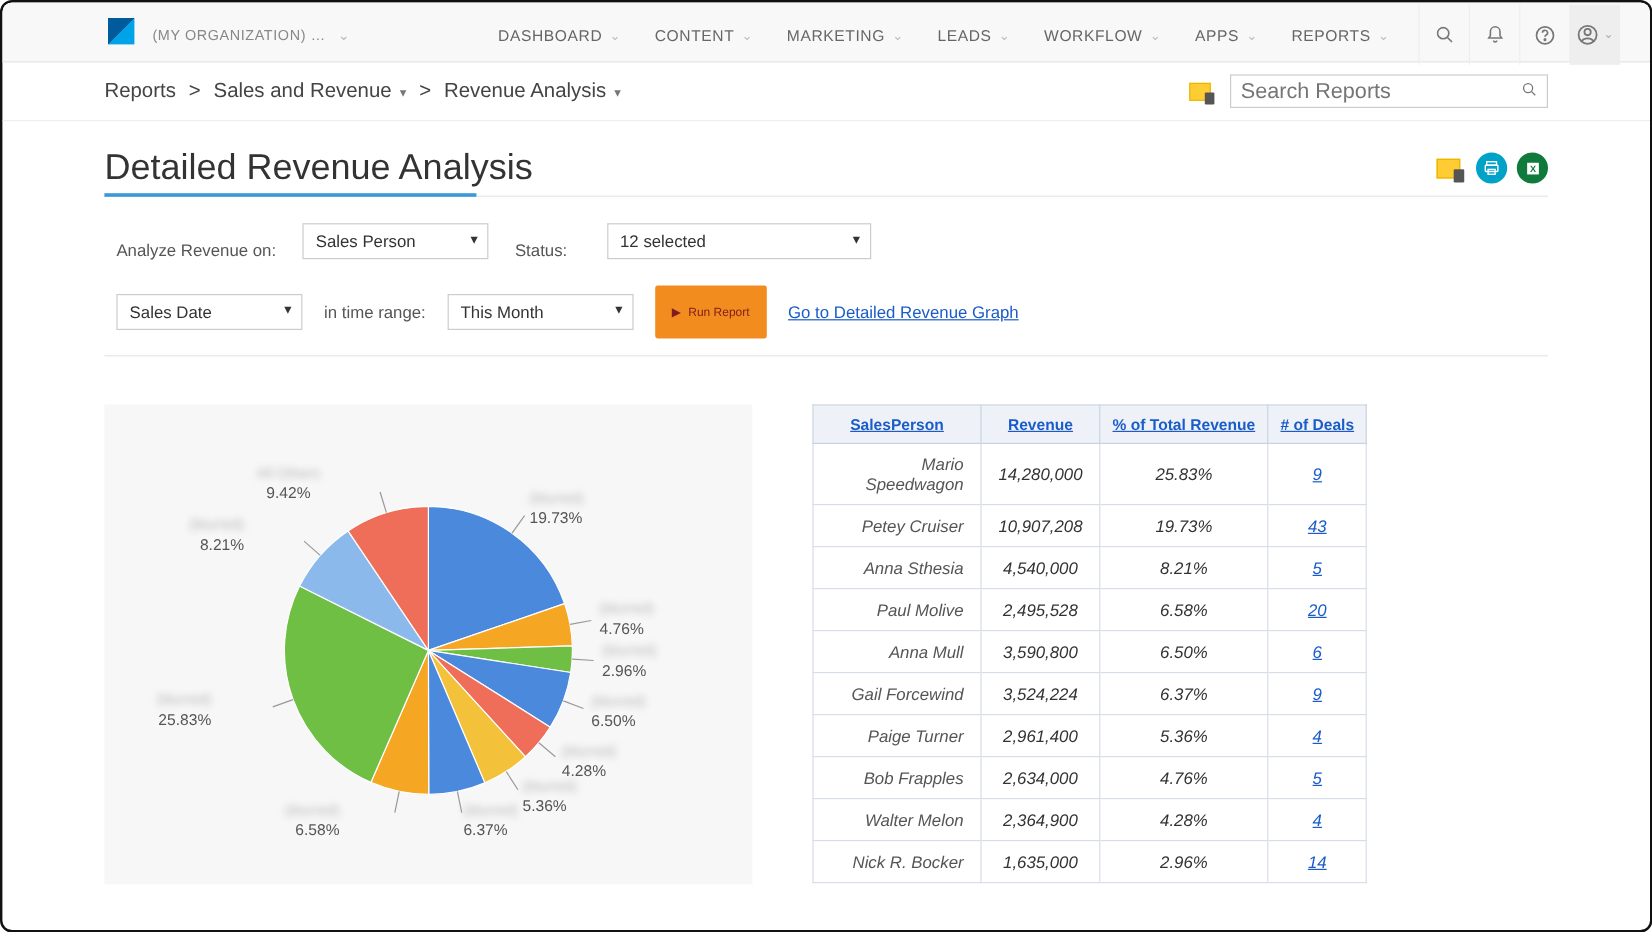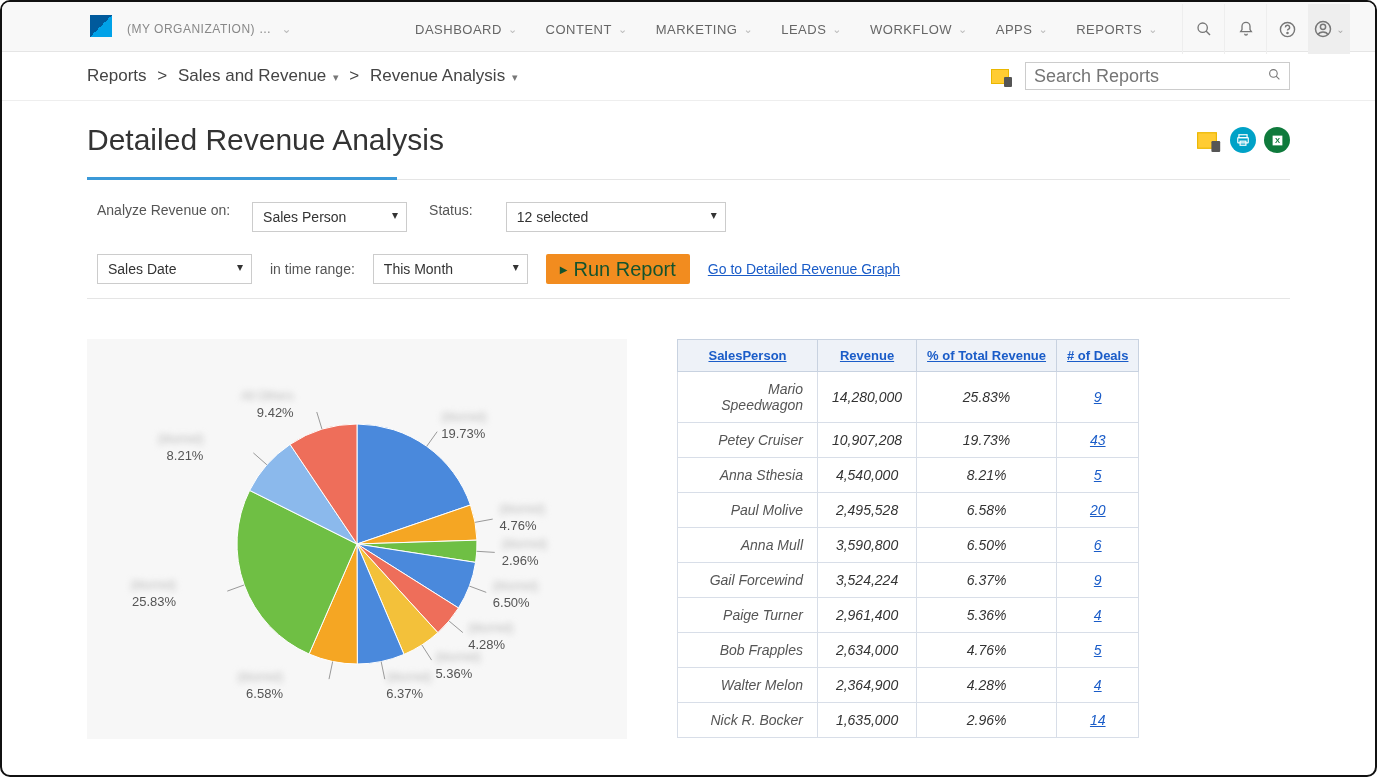--- a/index.html
+++ b/index.html
@@ -19,34 +19,34 @@
   .breadcrumb { color:#444; font-size:17px;}
   .breadcrumb .sep{ margin:0 6px; color:#444;}
   .breadcrumb .drop{ font-size:11px; margin-left:2px; color:#777;}
   .tag-icon{ display:inline-block; width:18px; height:15px; background:#ffcc33; border:1px solid #eab700; position:relative; margin-right:6px; vertical-align:middle;}
   .tag-icon::after{content:''; position:absolute; right:-4px; bottom:-4px; width:8px; height:10px; background:#555; border-radius:1px;}
   .search-wrap { margin-left:auto; display:flex; align-items:center; gap:10px;}
   .search-box { border:1px solid #ccc; height:28px; width:265px; display:flex; align-items:center; padding:0 8px; background:#fff;}
   .search-box input{ border:none; outline:none; flex:1; font-size:18px; color:#555;}
   .search-box .mag{ color:#777; font-size:14px;}
   .content { padding:10px 85px 20px 85px; }
-  .title-row { display:flex; align-items:center; border-bottom:1px solid #e5e5e5; padding:12px 0 22px 0; position:relative;}
+  .title-row { display:flex; align-items:center; border-bottom:1px solid #e5e5e5; padding:12px 0 6px 0; position:relative;}
   .page-title { font-size:30px; font-weight:300; color:#333; }
   .title-underline{ position:absolute; left:0; bottom:-1px; width:310px; height:3px; background:#3b99d8;}
   .title-actions{ margin-left:auto; display:flex; gap:8px; align-items:center;}
   .round-btn{ width:26px; height:26px; border-radius:50%; display:flex; align-items:center; justify-content:center; color:#fff; cursor:pointer;}
   .round-btn.print{ background:#00a2c7;}
   .round-btn.excel{ background:#0f7a3c;}
-  .filters { padding:22px 10px 10px 10px; display:flex; flex-wrap:wrap; gap:18px 22px; align-items:flex-start; border-bottom:1px solid #e5e5e5;}
+  .filters { padding:22px 10px 10px 10px; display:flex; flex-wrap:wrap; gap:18px 22px; align-items:flex-end; border-bottom:1px solid #e5e5e5;}
   .lbl{ color:#555; font-size:14px;}
   select.filter, .filter-box{ border:1px solid #ccc; height:30px; padding:0 28px 0 10px; font-size:14px; color:#333; background:#fff; appearance:none; position:relative; cursor:pointer;}
   .select-wrap{ position:relative; display:inline-block;}
   .select-wrap::after{content:'▾'; position:absolute; right:9px; top:6px; color:#333; font-size:12px; pointer-events:none;}
   .wide1{ width:155px;} .wide2{ width:220px;margin-left:11px;} .wide3{ width:155px;} .wide4{ width:155px;}
-  .run-btn{ background:#f28c1f; color:#14532d; border:none; height:30px; padding:0 14px; font-size:20px; cursor:pointer; display:inline-flex; align-items:center; gap:6px; border-radius:2px;}
+  .run-btn{ background:#f28c1f; color:#7f1d1d; border:none; height:44px; padding:0 14px; font-size:10px; cursor:pointer; display:inline-flex; align-items:center; gap:6px; border-radius:2px;}
   .run-btn::before{content:'▶'; font-size:10px;}
   .link{ color:#1a5cc8; text-decoration:underline; font-size:14px; cursor:pointer;}
   .filters-row2{ width:100%; display:flex; gap:18px; align-items:center; margin-top:4px; margin-bottom:4px;}
   .main-row{ display:flex; gap:50px; padding-top:40px;}
   .chart-box{ width:540px; height:400px; background:#f7f7f7; position:relative;}
   .chart-svg{ position:absolute; inset:0;}
   .slice-label{ position:absolute; font-size:13px; color:#555; text-align:left; white-space:nowrap;}
   .slice-label .name{ color:#b8b8b8; filter:blur(3px); display:block; font-size:12px; margin-bottom:2px;}
   .data-table{ border-collapse:collapse; font-size:14px;}
   .data-table th{ background:#eef2f8; border:1px solid #c8d2e0; padding:8px 10px; color:#1a5cc8; text-decoration:underline; font-weight:600; cursor:pointer; font-size:13px;}
@@ -193,21 +193,21 @@
           <div class="slice-label" style="left: 354.231px; top: 70.9738px;"><span class="name">(blurred)</span>19.73%</div>
           <div class="slice-label" style="left: 412.616px; top: 162.815px;"><span class="name">(blurred)</span>4.76%</div>
           <div class="slice-label" style="left: 414.731px; top: 197.832px;"><span class="name">(blurred)</span>2.96%</div>
           <div class="slice-label" style="left: 405.8px; top: 239.827px;"><span class="name">(blurred)</span>6.50%</div>
           <div class="slice-label" style="left: 381.2px; top: 282.057px;"><span class="name">(blurred)</span>4.28%</div>
           <div class="slice-label" style="left: 348.386px; top: 310.986px;"><span class="name">(blurred)</span>5.36%</div>
           <div class="slice-label" style="left: 299.181px; top: 331.033px;"><span class="name">(blurred)</span>6.37%</div>
           <div class="slice-label" style="left: 150.596px; top: 330.987px; text-align: right;"><span class="name">(blurred)</span>6.58%</div>
           <div class="slice-label" style="left: 43.7117px; top: 238.503px; text-align: right;"><span class="name">(blurred)</span>25.83%</div>
           <div class="slice-label" style="left: 71.0834px; top: 93.2807px; text-align: right;"><span class="name">(blurred)</span>8.21%</div>
-          <div class="slice-label" style="left: 154px; top: 50.3033px; text-align: right;"><span class="name">All Others</span>9.42%</div>
+          <div class="slice-label" style="left: 127px; top: 50.3033px; text-align: center;"><span class="name">All Others</span>9.42%</div>
         </div>
     </div>
     <div>
       <table class="data-table">
         <thead>
             <tr id="thead-row">
               <th>SalesPerson</th>
               <th>Revenue</th>
               <th>% of Total Revenue</th>
               <th># of Deals</th>

